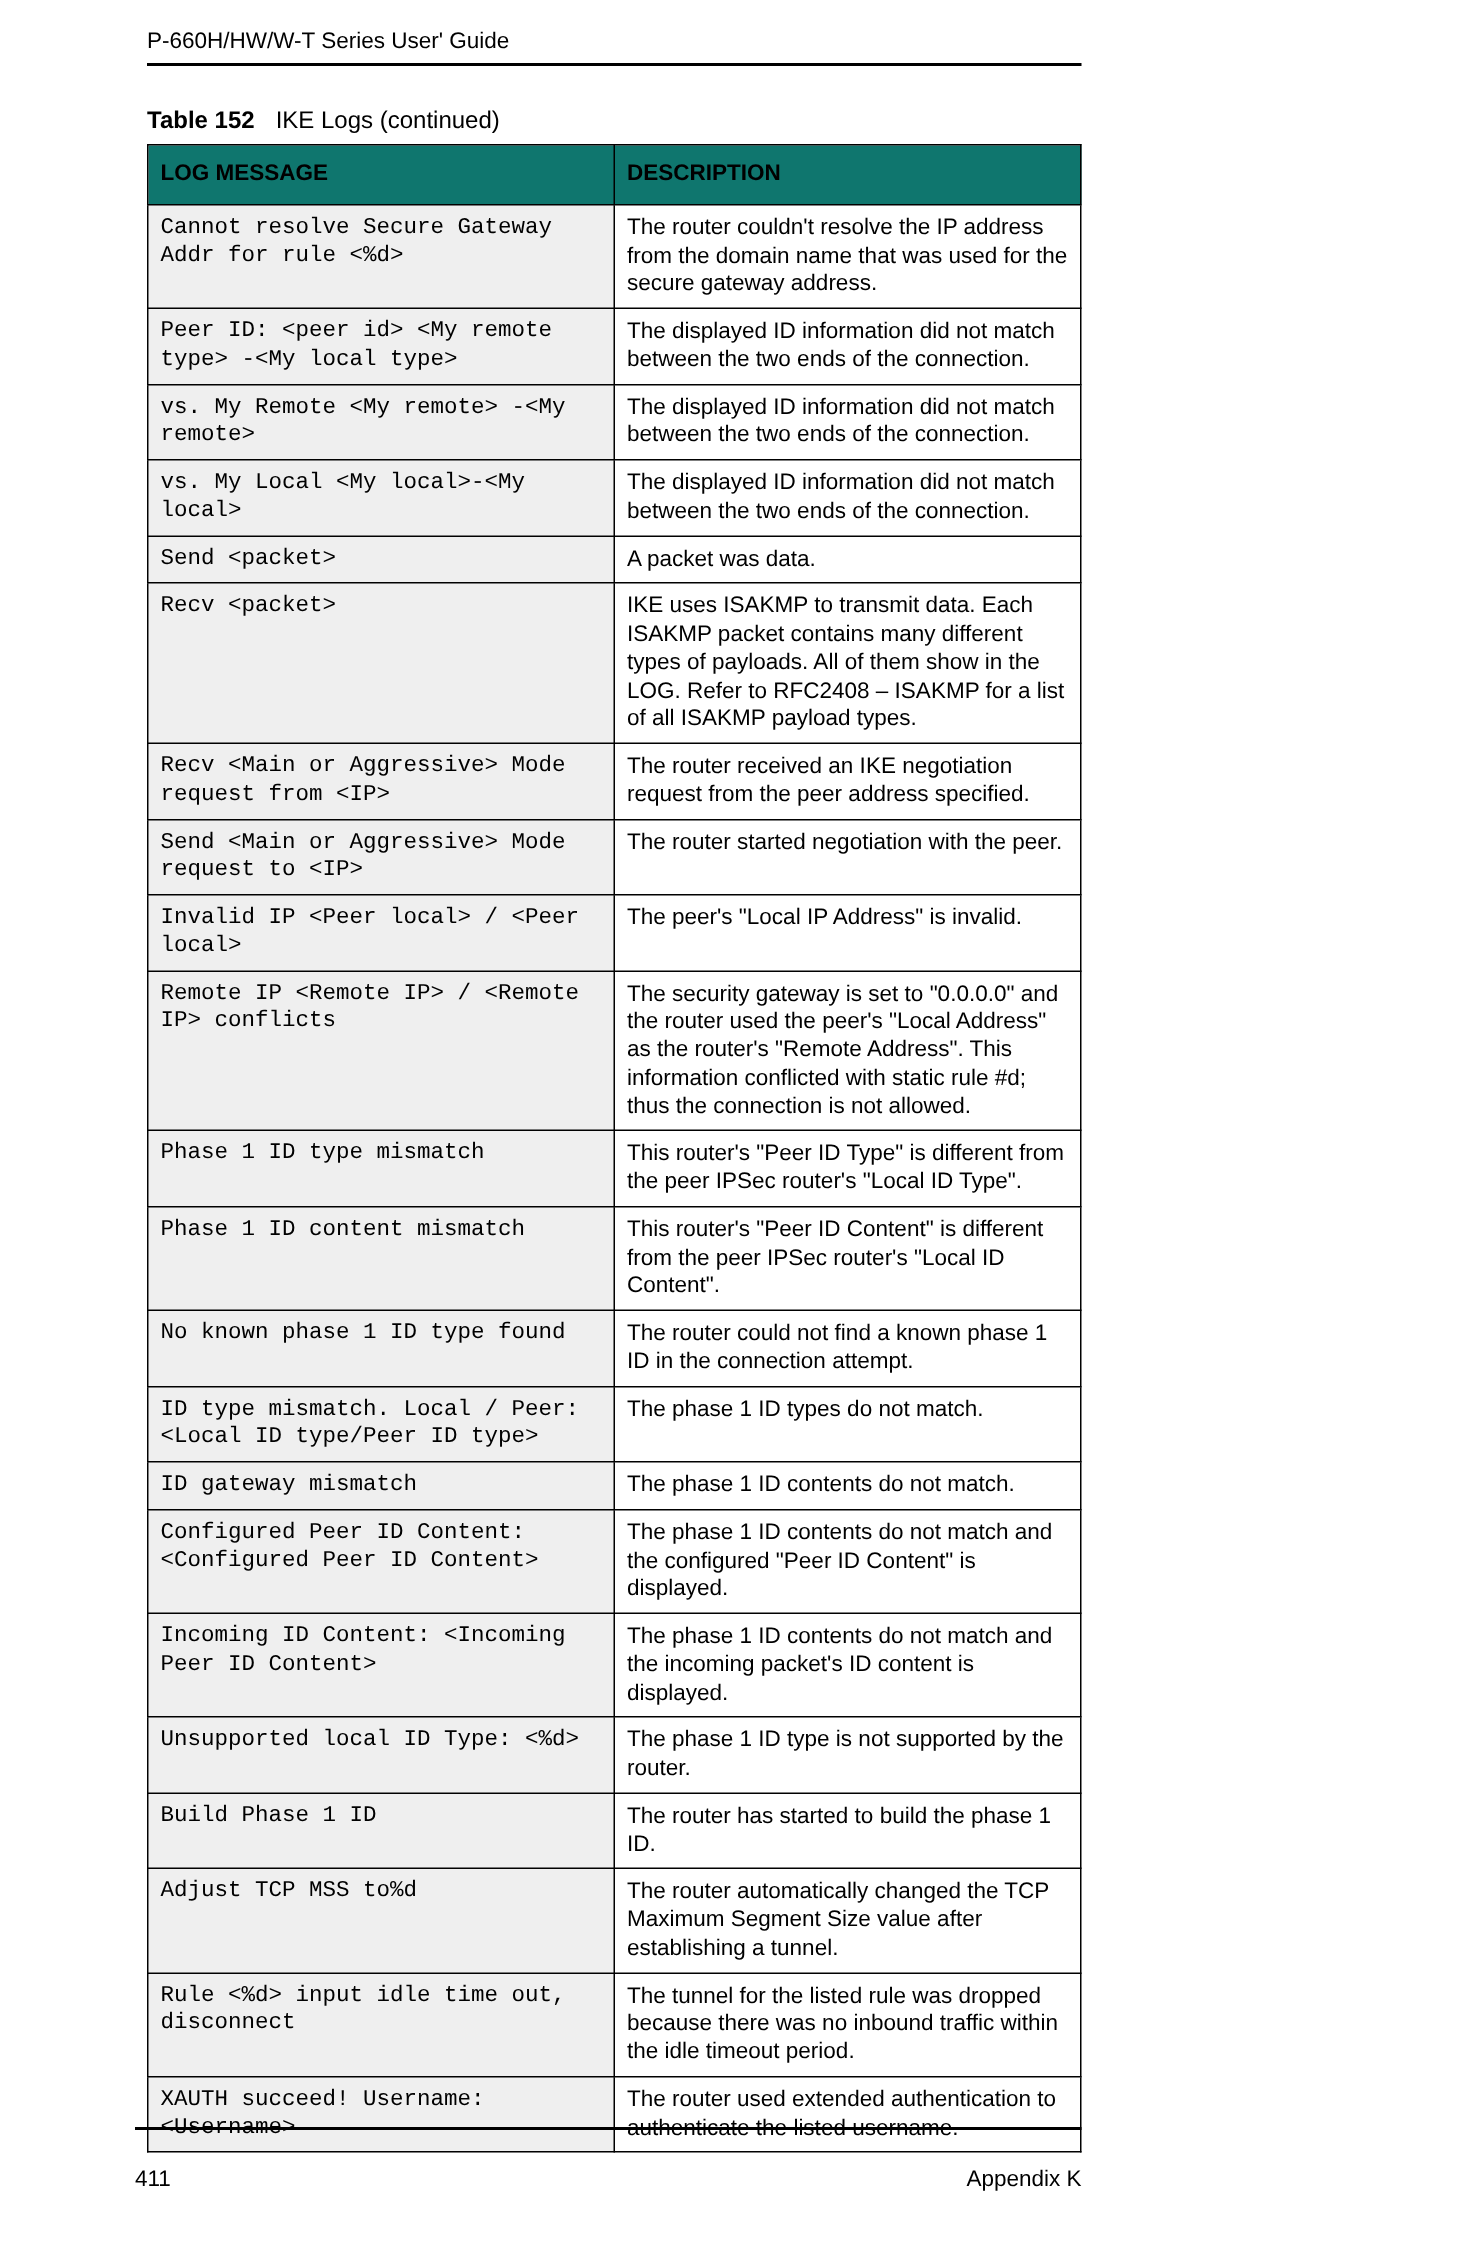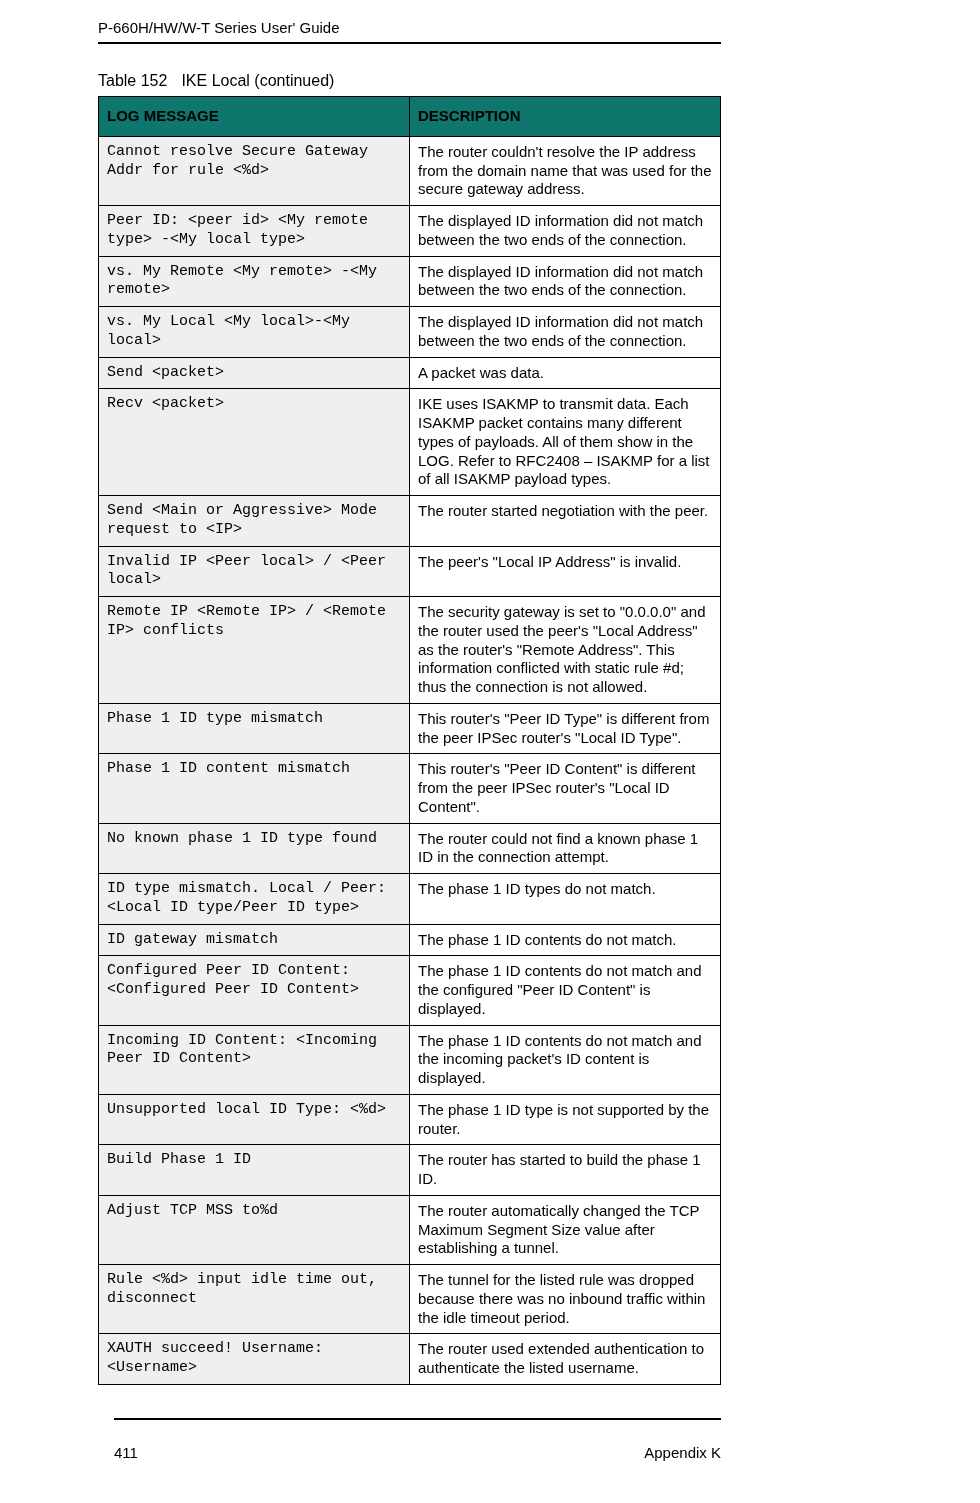--- a/index.html
+++ b/index.html
@@ -21,21 +21,21 @@
     font-size: 15px;
     padding-bottom: 6px;
     border-bottom: 2px solid #000;
     margin-bottom: 28px;
   }
   .table-caption {
     font-size: 16px;
     margin-bottom: 6px;
   }
   .table-caption .cap-title {
-    font-weight: normal;
+    font-weight: bold;
     margin-right: 14px;
   }
   table {
     width: 100%;
     border-collapse: collapse;
     table-layout: fixed;
   }
   th, td {
     border: 1px solid #000;
     padding: 6px 8px;
@@ -58,40 +58,40 @@
   }
   td.msg {
     background: #efefef;
     font-family: "Courier New", Courier, monospace;
     white-space: pre-wrap;
     word-break: break-word;
     font-size: 15px;
   }
   .footer {
     position: absolute;
-    left: 114px;
+    left: 90px;
     right: 75px;
     bottom: 42px;
     border-top: 2px solid #000;
     padding-top: 24px;
     font-size: 15px;
   }
   .footer .fl { float: left; }
   .footer .fr { float: right; }
   .footer::after { content: ""; display: block; clear: both; }
 </style>
 </head>
 <body>
 
 <div class="page">
 
   <div class="doc-header">P-660H/HW/W-T Series User' Guide</div>
 
   <div class="table-caption">
-    <span class="cap-title">Table 152</span><span>IKE Local (continued)</span>
+    <span class="cap-title">Table 152</span><span>IKE Logs (continued)</span>
   </div>
 
   <table>
     <colgroup>
       <col class="col-msg">
       <col class="col-desc">
     </colgroup>
     <thead>
       <tr>
         <th>LOG MESSAGE</th>
@@ -117,20 +117,24 @@
         </tr>
       <tr>
           <td class="msg">Send &lt;packet&gt;</td>
           <td>A packet was data.</td>
         </tr>
       <tr>
           <td class="msg">Recv &lt;packet&gt;</td>
           <td>IKE uses ISAKMP to transmit data. Each ISAKMP packet contains many different types of payloads. All of them show in the LOG. Refer to RFC2408 – ISAKMP for a list of all ISAKMP payload types.</td>
         </tr>
       <tr>
+          <td class="msg">Recv &lt;Main or Aggressive&gt; Mode request from &lt;IP&gt;</td>
+          <td>The router received an IKE negotiation request from the peer address specified.</td>
+        </tr>
+      <tr>
           <td class="msg">Send &lt;Main or Aggressive&gt; Mode request to &lt;IP&gt;</td>
           <td>The router started negotiation with the peer.</td>
         </tr>
       <tr>
           <td class="msg">Invalid IP &lt;Peer local&gt; / &lt;Peer local&gt;</td>
           <td>The peer's "Local IP Address" is invalid.</td>
         </tr>
       <tr>
           <td class="msg">Remote IP &lt;Remote IP&gt; / &lt;Remote IP&gt; conflicts</td>
           <td>The security gateway is set to "0.0.0.0" and the router used the peer's "Local Address" as the router's "Remote Address". This information conflicted with static rule #d; thus the connection is not allowed.</td>

